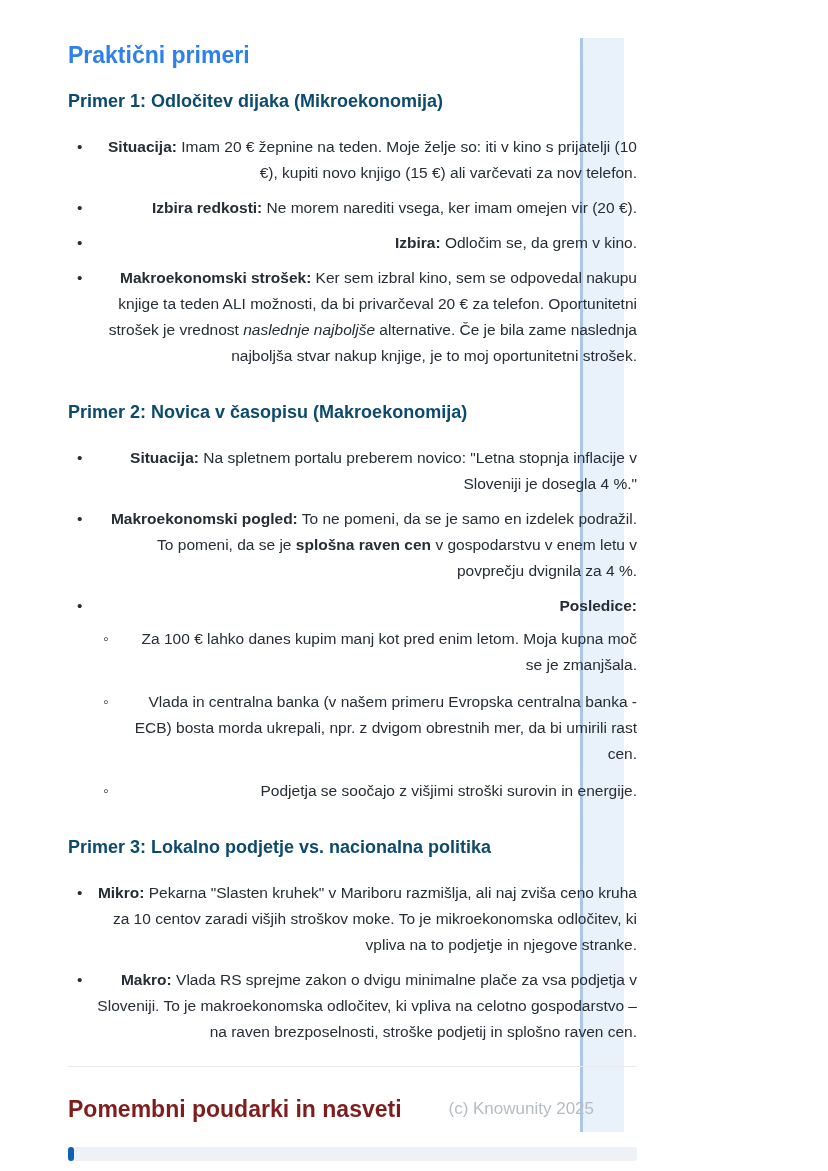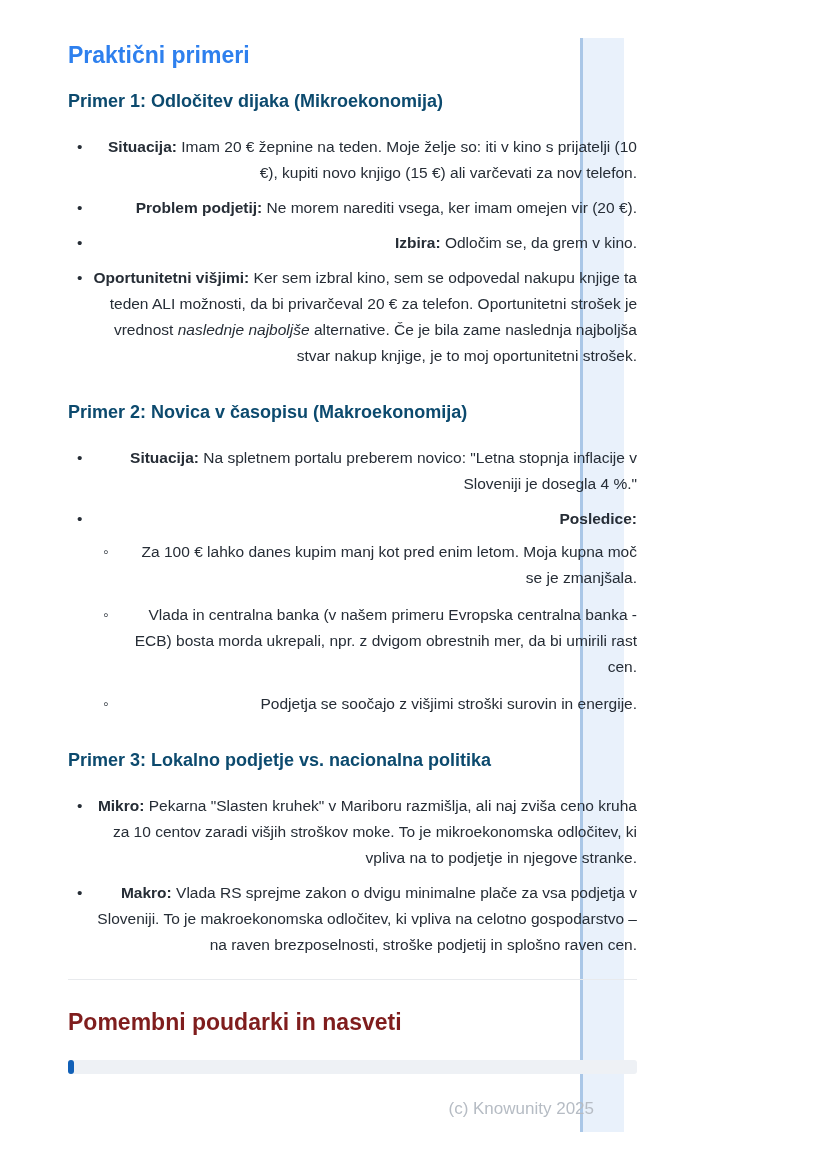--- a/index.html
+++ b/index.html
@@ -132,28 +132,29 @@
 
   <div class="right-bar"></div>
 
   <div class="content">
 
     <h1 class="doc-title">Praktični primeri</h1>
 
     <h3 class="section-heading">Primer 1: Odločitev dijaka (Mikroekonomija)</h3>
     <ul class="l1">
       <li><span class="b">Situacija:</span><span> Imam 20 € žepnine na teden. Moje želje so: iti v kino s prijatelji (10 €), kupiti novo knjigo (15 €) ali varčevati za nov telefon.</span></li>
-      <li><span class="b">Problem podjetij:</span><span> Ne morem narediti vsega, ker imam omejen vir (20 €).</span></li>
+      <li><span class="b">Izbira redkosti:</span><span> Ne morem narediti vsega, ker imam omejen vir (20 €).</span></li>
       <li><span class="b">Izbira:</span><span> Odločim se, da grem v kino.</span></li>
-      <li><span class="b">Oportunitetni višjimi:</span><span> Ker sem izbral kino, sem se odpovedal nakupu knjige ta teden ALI možnosti, da bi privarčeval 20 € za telefon. Oportunitetni strošek je vrednost </span><span class="i">naslednje najboljše</span><span> alternative. Če je bila zame naslednja najboljša stvar nakup knjige, je to moj oportunitetni strošek.</span></li>
+      <li><span class="b">Makroekonomski strošek:</span><span> Ker sem izbral kino, sem se odpovedal nakupu knjige ta teden ALI možnosti, da bi privarčeval 20 € za telefon. Oportunitetni strošek je vrednost </span><span class="i">naslednje najboljše</span><span> alternative. Če je bila zame naslednja najboljša stvar nakup knjige, je to moj oportunitetni strošek.</span></li>
     </ul>
 
     <h3 class="section-heading">Primer 2: Novica v časopisu (Makroekonomija)</h3>
     <ul class="l1">
       <li><span class="b">Situacija:</span><span> Na spletnem portalu preberem novico: "Letna stopnja inflacije v Sloveniji je dosegla 4 %."</span></li>
+      <li><span class="b">Makroekonomski pogled:</span><span> To ne pomeni, da se je samo en izdelek podražil. To pomeni, da se je </span><span class="b">splošna raven cen</span><span> v gospodarstvu v enem letu v povprečju dvignila za 4 %.</span></li>
       <li><span class="b">Posledice:</span>
         <ul class="l2">
           <li>Za 100 € lahko danes kupim manj kot pred enim letom. Moja kupna moč se je zmanjšala.</li>
           <li>Vlada in centralna banka (v našem primeru Evropska centralna banka - ECB) bosta morda ukrepali, npr. z dvigom obrestnih mer, da bi umirili rast cen.</li>
           <li>Podjetja se soočajo z višjimi stroški surovin in energije.</li>
         </ul>
       </li>
     </ul>
 
     <h3 class="section-heading">Primer 3: Lokalno podjetje vs. nacionalna politika</h3>

